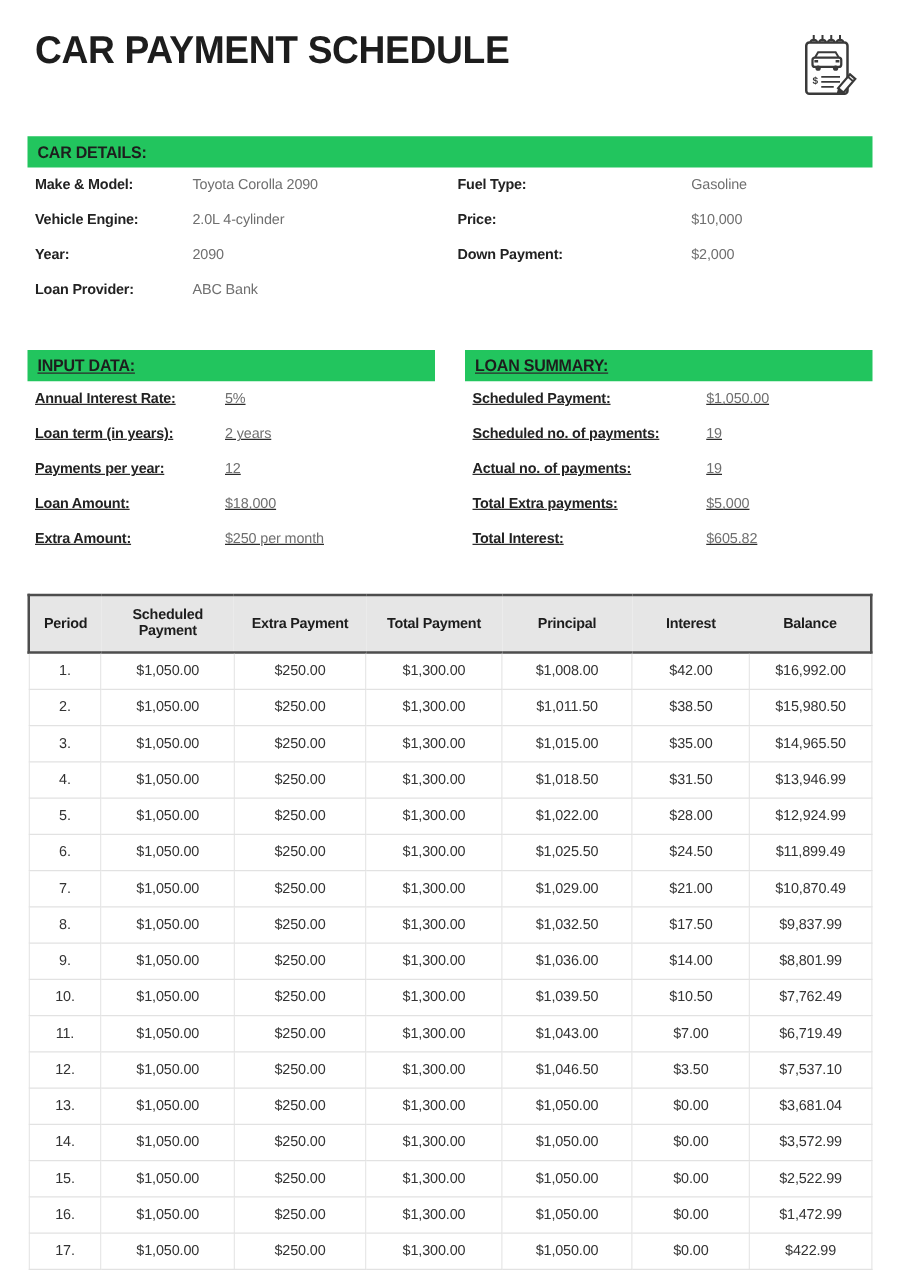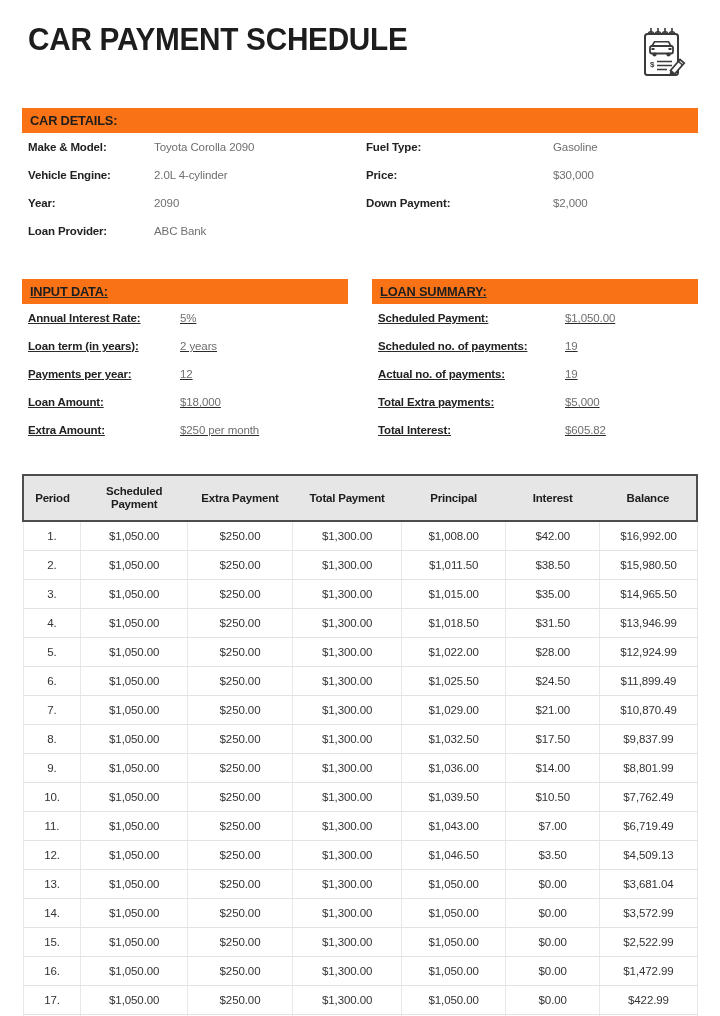--- a/index.html
+++ b/index.html
@@ -43,21 +43,21 @@
     transform-origin: left top;
   }
   .brand-icon {
     margin-top: 2px;
     margin-right: 12px;
     flex: 0 0 auto;
   }
 
   
   .section-bar {
-    background: #f97316;
+    background: #22c55e;
     height: 25px;
     display: flex;
     align-items: center;
     padding-left: 8px;
     box-sizing: border-box;
   }
   .section-bar-label {
     font-size: 13.5px;
     font-weight: bold;
     color: #1d1d1d;
@@ -241,21 +241,21 @@
         </div>
       </div>
 
       <div class="kv-col cd-right">
         <div class="kv-row">
           <span class="kv-key">Fuel Type:</span>
           <span class="kv-val">Gasoline</span>
         </div>
         <div class="kv-row">
           <span class="kv-key">Price:</span>
-          <span class="kv-val">$30,000</span>
+          <span class="kv-val">$10,000</span>
         </div>
         <div class="kv-row">
           <span class="kv-key">Down Payment:</span>
           <span class="kv-val">$2,000</span>
         </div>
       </div>
     </div>
   </div>
 
   <div class="panels">
@@ -439,21 +439,21 @@
             <td>$7.00</td>
             <td>$6,719.49</td>
           </tr>
           <tr>
             <td>12.</td>
             <td>$1,050.00</td>
             <td>$250.00</td>
             <td>$1,300.00</td>
             <td>$1,046.50</td>
             <td>$3.50</td>
-            <td>$4,509.13</td>
+            <td>$7,537.10</td>
           </tr>
           <tr>
             <td>13.</td>
             <td>$1,050.00</td>
             <td>$250.00</td>
             <td>$1,300.00</td>
             <td>$1,050.00</td>
             <td>$0.00</td>
             <td>$3,681.04</td>
           </tr>

